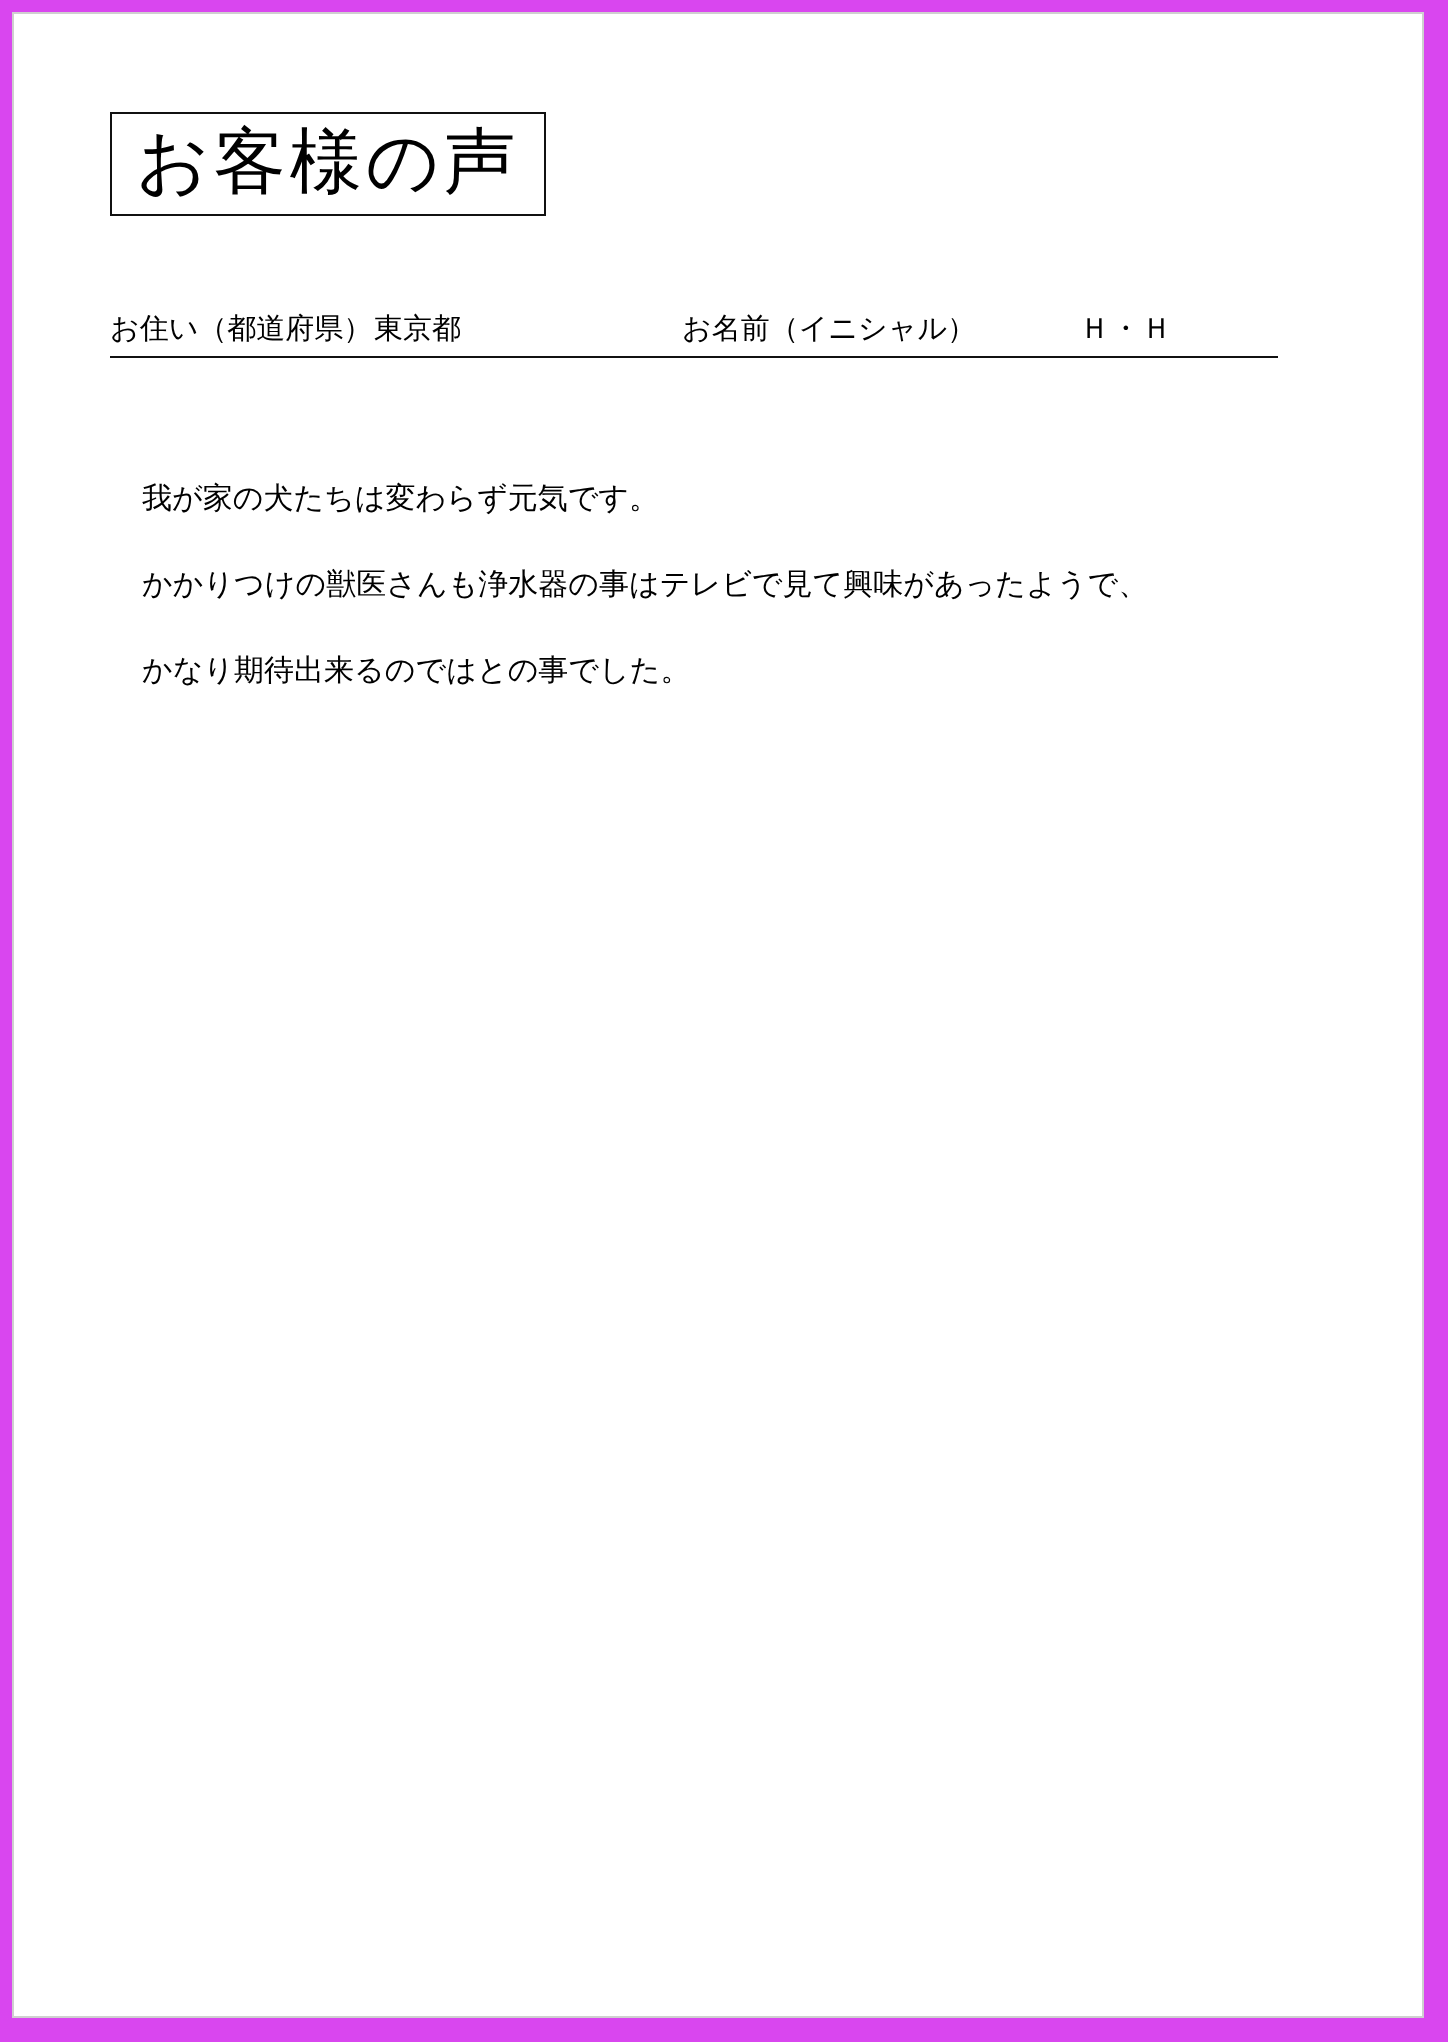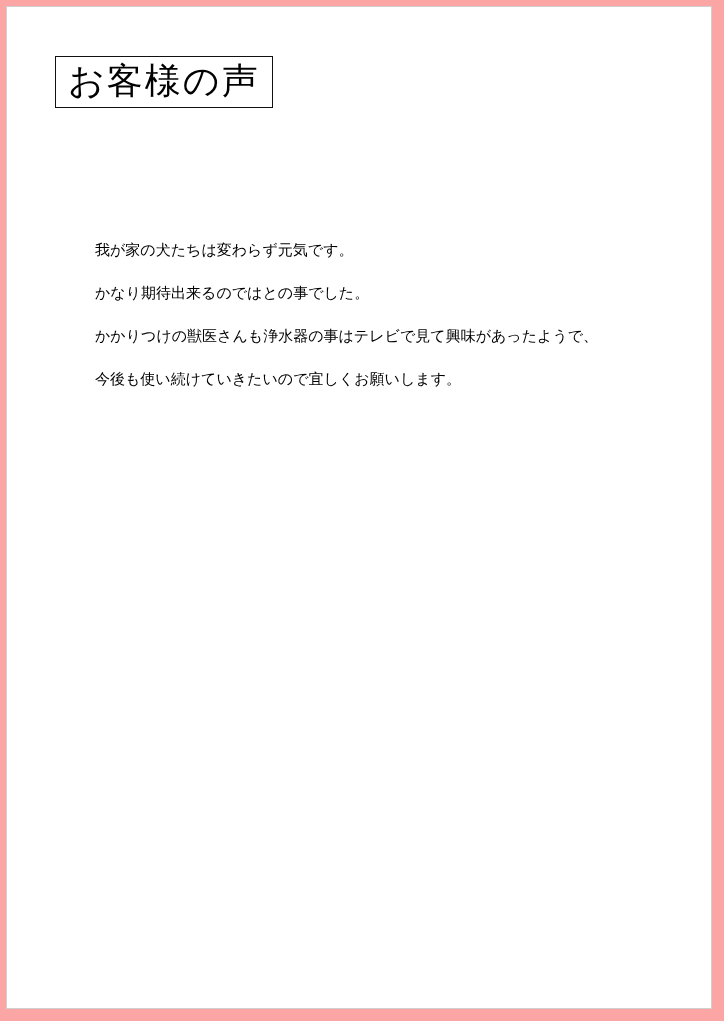--- a/index.html
+++ b/index.html
@@ -12,21 +12,21 @@
     height: 1021px;
     font-family: "Liberation Serif", "DejaVu Serif", serif;
     color: #000000;
     overflow: hidden;
   }
   .page {
     position: relative;
     width: 724px;
     height: 1021px;
     box-sizing: border-box;
-    background: #fca5a5;
+    background: #d946ef;
   }
   
   .paper {
     position: absolute;
     left: 6px;
     top: 6px;
     width: 706px;
     height: 1003px;
     box-sizing: border-box;
     border: 1px solid #cfcfcf;
@@ -60,21 +60,21 @@
     position: absolute;
     bottom: 4px;
   }
   .meta-address-label { left: 0px; }
   .meta-address-value { left: 132px; }
   .meta-name-label { left: 286px; }
   .meta-name-value { left: 485px; letter-spacing: 1px; }
 
   .body-text {
     position: absolute;
-    left: 84px;
+    left: 60px;
     top: 222px;
     width: 590px;
     font-size: 15px;
     line-height: 43px;
   }
   .body-line {
     white-space: nowrap;
     text-indent: 0;
     padding-left: 4px;
   }
@@ -82,22 +82,27 @@
 </head>
 <body>
 
 <div class="page">
   <div class="paper">
 
     <div class="title-box">
       <div class="title-text">お客様の声</div>
     </div>
 
+    <div class="meta-row">
+      <span class="field meta-address-label">お住い（都道府県）</span>
+      <span class="field meta-address-value">東京都</span>
+      <span class="field meta-name-label">お名前（イニシャル）</span>
+      <span class="field meta-name-value">Ｈ・Ｈ</span>
+    </div>
 
     <div class="body-text">
       <div class="body-line">我が家の犬たちは変わらず元気です。</div>
+      <div class="body-line">かかりつけの獣医さんも浄水器の事はテレビで見て興味があったようで、</div>
       <div class="body-line">かなり期待出来るのではとの事でした。</div>
-      <div class="body-line">かかりつけの獣医さんも浄水器の事はテレビで見て興味があったようで、</div>
-      <div class="body-line">今後も使い続けていきたいので宜しくお願いします。</div>
     </div>
 
   </div>
 </div>
 
 </body></html>

